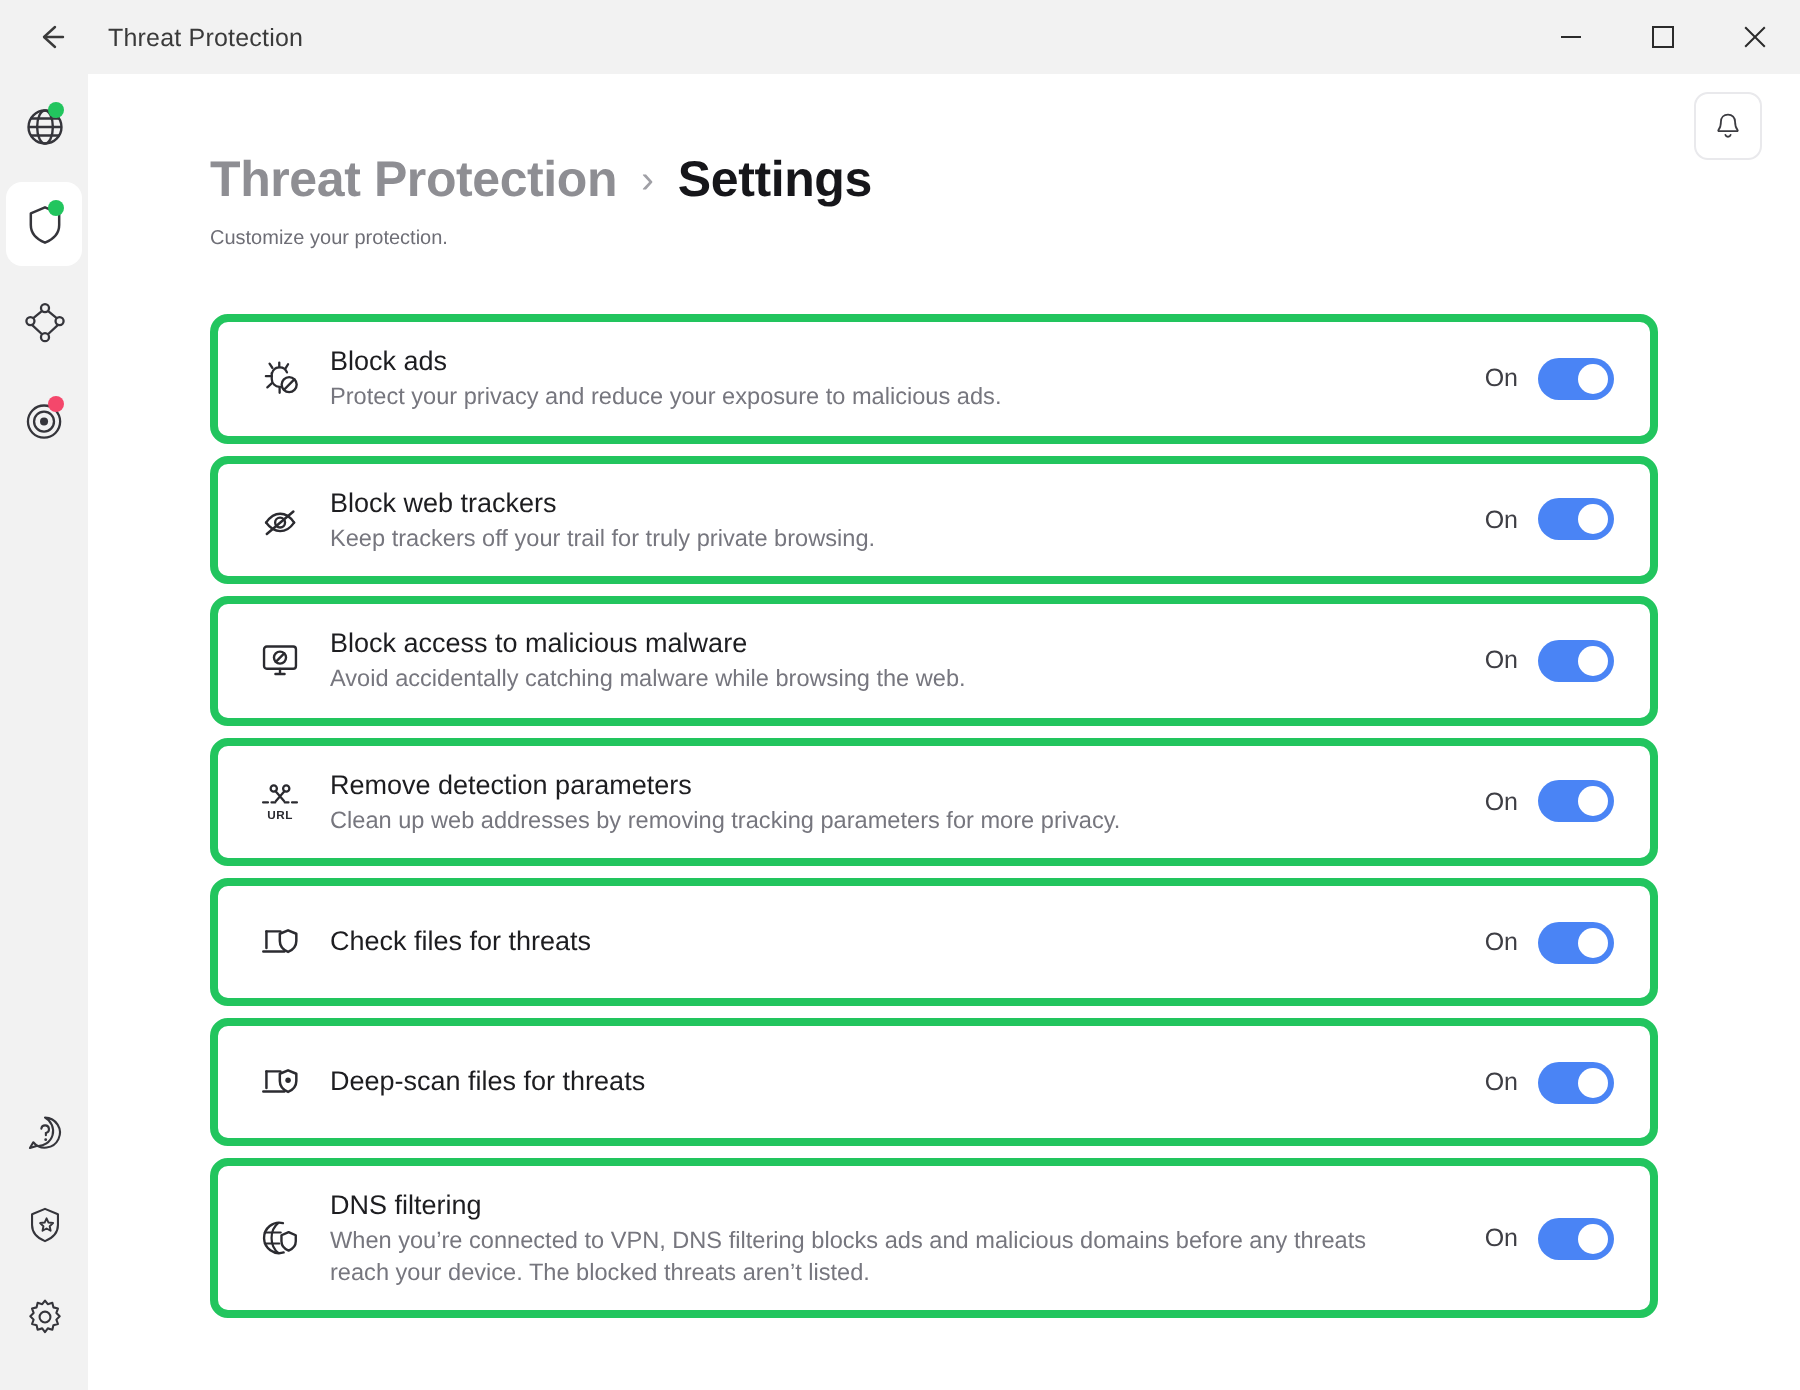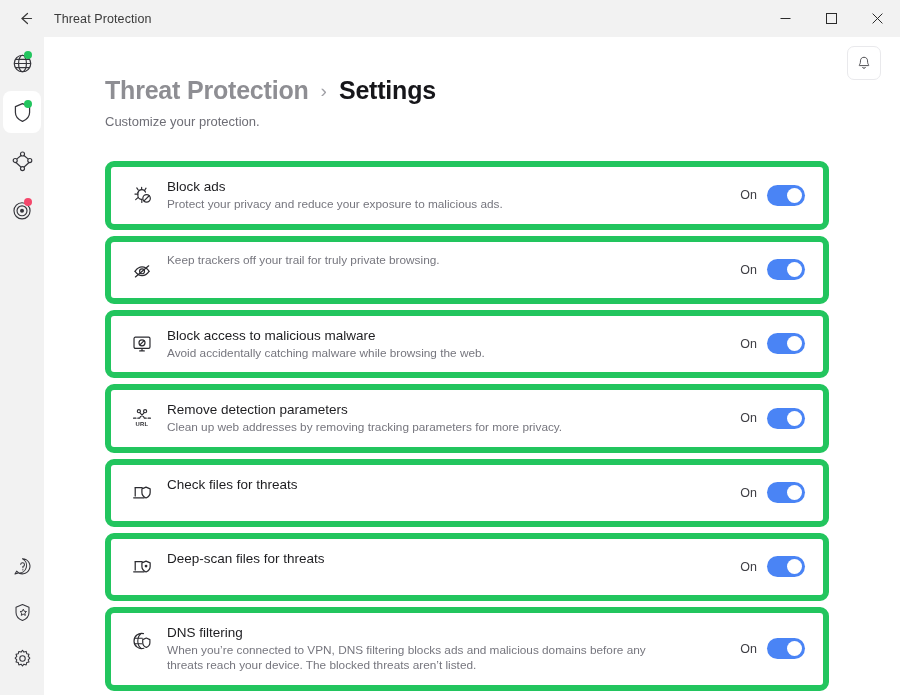--- a/index.html
+++ b/index.html
@@ -157,37 +157,38 @@
     top: -2px;
   }
   .crumb-current {
     font-size: 25px;
     font-weight: bold;
     color: #16161a;
     letter-spacing: -0.2px;
   }
   .subtitle {
     margin: 9px 0 0 61px;
-    font-size: 13px;
+    font-size: 10px;
     color: #6e6e76;
   }
 
   .list {
     margin: 32px 0 0 61px;
     width: 724px;
     display: flex;
     flex-direction: column;
     gap: 6px;
   }
   .card {
     background: #ffffff;
-    border: 6px solid #22c55e;
+    border: 4px solid #22c55e;
     border-radius: 9px;
     min-height: 58px;
     display: flex;
+    align-items: center;
     padding: 11px 18px 11px 14px;
     box-sizing: border-box;
   }
   .card-icon {
     width: 34px;
     min-width: 34px;
     height: 34px;
     display: flex;
     align-items: center;
     justify-content: center;
@@ -376,20 +377,21 @@
       <div class="card">
         <div class="card-icon">
           <svg width="22" height="22" viewBox="0 0 24 24" fill="none">
             <path d="M4.4 13.4 c2.2 -3.1 5 -4.8 7.7 -4.8 2.8 0 5.5 1.7 7.6 4.8" stroke="#2b2b30" stroke-width="1.3" stroke-linecap="round"></path>
             <path d="M19.7 13.4 c-2.1 3 -4.8 4.7 -7.6 4.7 -2.7 0 -5.5 -1.7 -7.7 -4.7" stroke="#2b2b30" stroke-width="1.3" stroke-linecap="round"></path>
             <circle cx="12.05" cy="13.4" r="2.7" stroke="#2b2b30" stroke-width="1.3"></circle>
             <path d="M4.8 19.6 L19.3 7.4" stroke="#2b2b30" stroke-width="1.35" stroke-linecap="round"></path>
           </svg>
         </div>
         <div class="card-text">
+          <div class="card-title">Block web trackers</div>
           <div class="card-desc">Keep trackers off your trail for truly private browsing.</div>
         </div>
         <div class="toggle-wrap">
           <span class="toggle-label">On</span>
           <div class="toggle" style="background: rgb(74, 132, 245);">
               <span class="knob"></span>
             </div>
         </div>
       </div>
 

